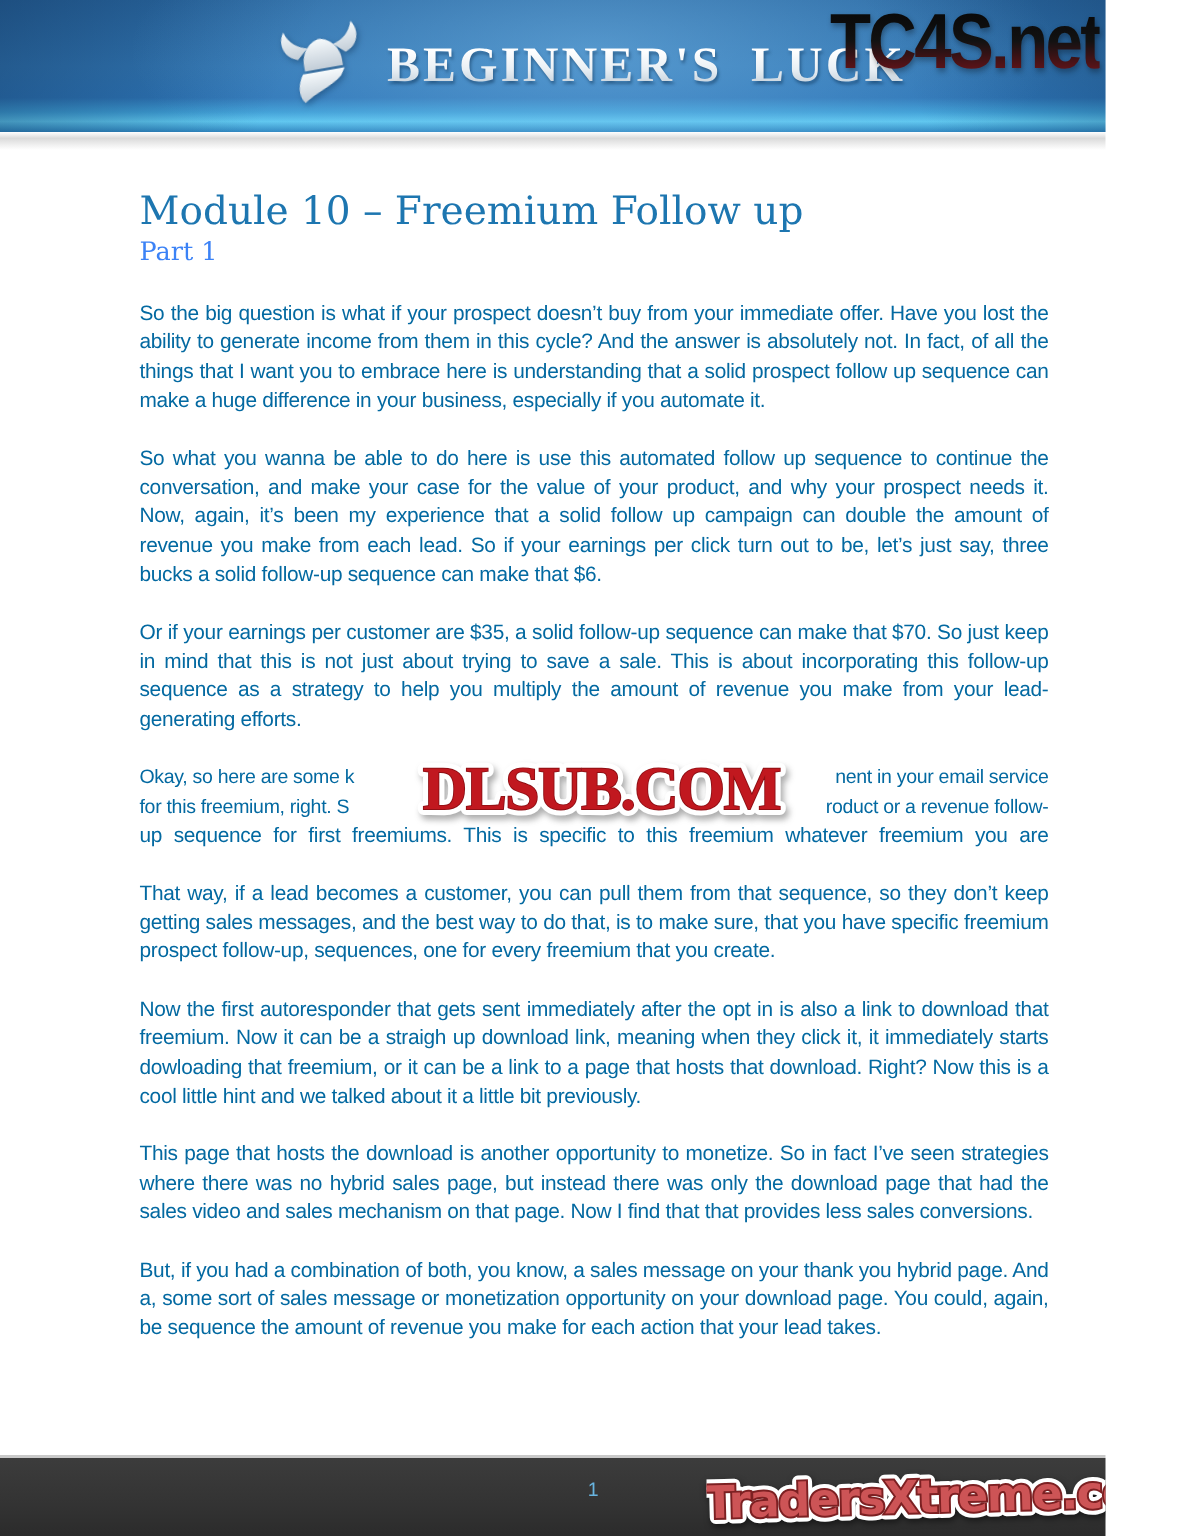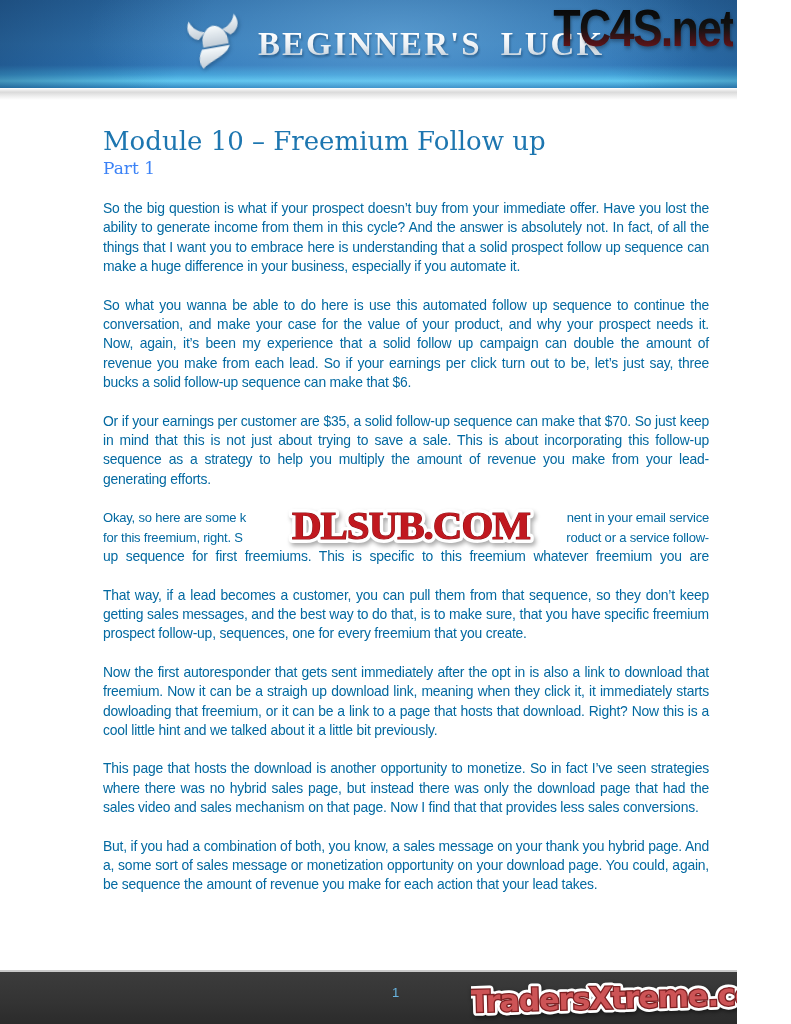--- a/index.html
+++ b/index.html
@@ -27,21 +27,21 @@
     font-size:52px;font-weight:bold;letter-spacing:-2px;line-height:1.1;
     transform:scaleX(.86);transform-origin:top right;
     background:linear-gradient(180deg,#050505 0%,#121212 48%,#561318 78%,#8c2b31 100%);
     -webkit-background-clip:text;background-clip:text;color:transparent;
     filter:drop-shadow(1px 2px 2px rgba(0,0,0,.35));}
 
   .divider-strip{position:absolute;top:88px;left:0;width:791px;height:12px;
     background:linear-gradient(180deg,#ffffff 0%,#dadada 35%,#efefef 70%,#ffffff 100%);}
 
   
-  .content{position:absolute;top:100px;left:103px;width:606px;}
+  .content{position:absolute;top:100px;left:93px;width:606px;}
   .title{margin:26px 0 0;font-family:"DejaVu Serif","Liberation Serif",serif;
     font-weight:normal;font-size:26px;line-height:31px;color:#1d76b0;letter-spacing:0;}
   .subtitle{margin:1px 0 0;font-family:"DejaVu Serif","Liberation Serif",serif;
     font-weight:normal;font-size:17px;color:#3b82f6;}
   .paras{margin-top:21px;}
   .paras p, .obscured .tline{
     margin:0 0 19px;color:#0369a1;font-size:13.9px;line-height:19.4px;
     letter-spacing:-0.2px;text-align:justify;}
   .obscured{position:relative;margin:0 0 19px;}
   .obscured .tline{margin:0;}
@@ -98,21 +98,21 @@
       <p>So what you wanna be able to do here is use this automated follow up sequence to continue the conversation, and make your case for the value of your product, and why your prospect needs it. Now, again, it’s been my experience that a solid follow up campaign can double the amount of revenue you make from each lead. So if your earnings per click turn out to be, let’s just say, three bucks a solid follow-up sequence can make that $6.</p>
       <p>Or if your earnings per customer are $35, a solid follow-up sequence can make that $70. So just keep in mind that this is not just about trying to save a sale. This is about incorporating this follow-up sequence as a strategy to help you multiply the amount of revenue you make from your lead-generating efforts.</p>
 
       <div class="obscured">
         <div class="frag-line">
           <span>Okay, so here are some k</span>
           <span>nent in your email service</span>
         </div>
         <div class="frag-line">
           <span>for this freemium, right. S</span>
-          <span>roduct or a service follow-</span>
+          <span>roduct or a revenue follow-</span>
         </div>
         <div class="tline just-full">up sequence for first freemiums. This is specific to this freemium whatever freemium you are</div>
 
         <svg class="dlsub-svg" viewBox="0 0 320 58">
           <text x="160" y="42" text-anchor="middle" font-family="Liberation Serif, serif" font-weight="bold" font-size="41" letter-spacing="-1" fill="none" stroke="#ffffff" stroke-width="8" stroke-linejoin="round">DLSUB.COM</text>
           <text x="160" y="42" text-anchor="middle" font-family="Liberation Serif, serif" font-weight="bold" font-size="41" letter-spacing="-1" fill="#c1181f" stroke="#8e0f14" stroke-width="1.2" paint-order="stroke">DLSUB.COM</text>
         </svg>
       </div>
 
       <p>That way, if a lead becomes a customer, you can pull them from that sequence, so they don’t keep getting sales messages, and the best way to do that, is to make sure, that you have specific freemium prospect follow-up, sequences, one for every freemium that you create.</p>

